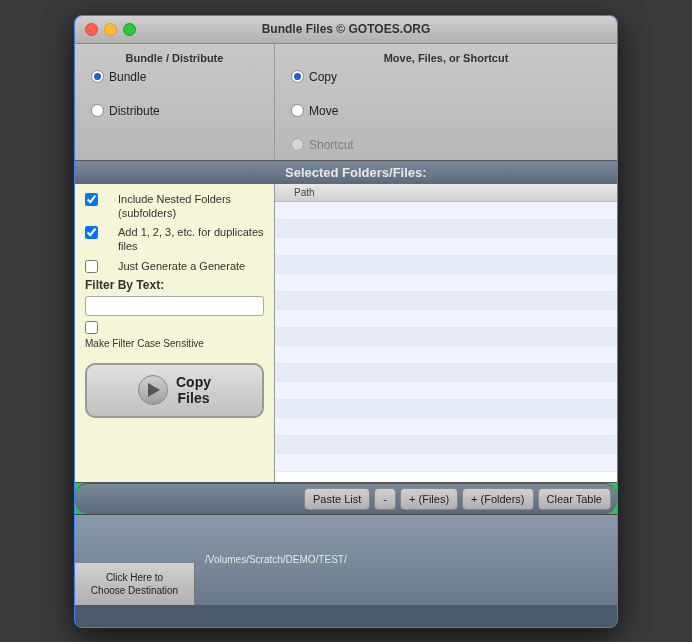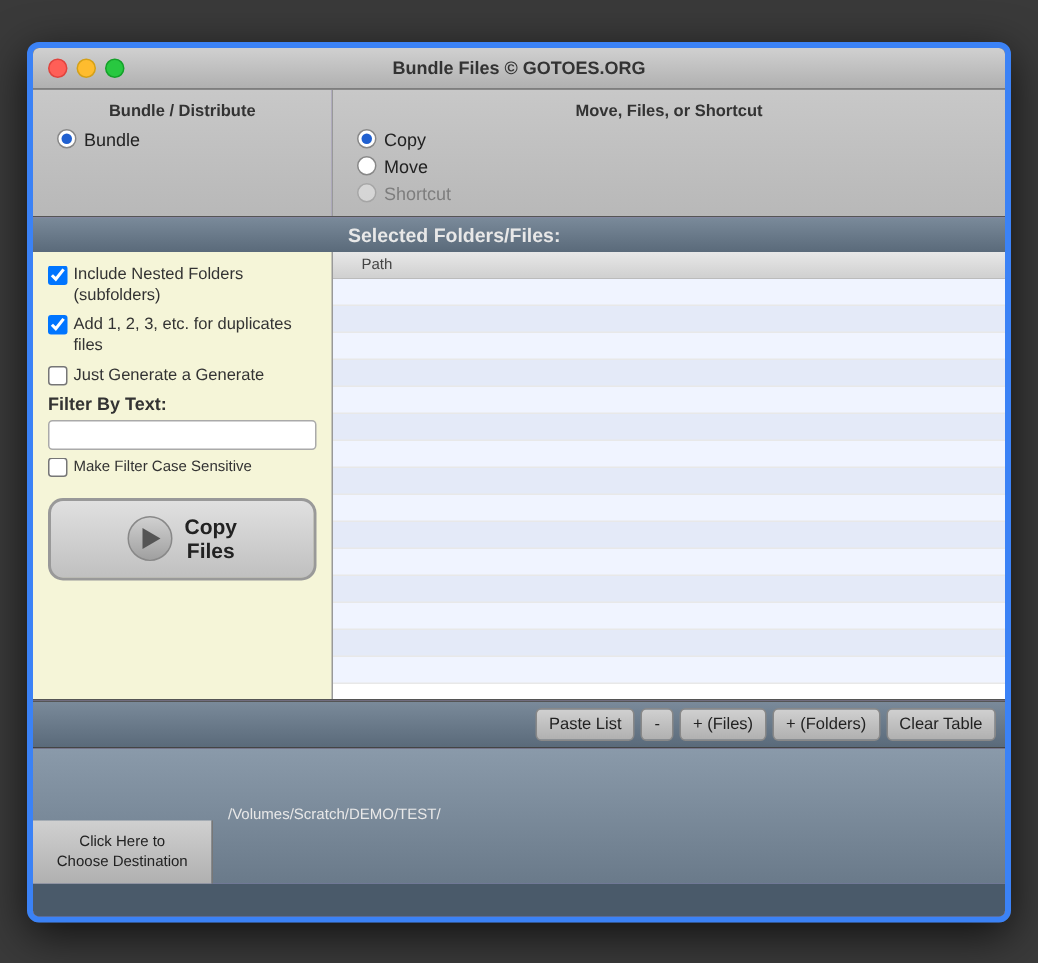--- a/index.html
+++ b/index.html
@@ -8,25 +8,25 @@
       display: flex;
       justify-content: center;
       align-items: center;
       width: 692px;
       height: 642px;
       font-family: 'Lucida Grande', Arial, sans-serif;
       font-size: 11px;
     }
 
     .window {
-      width: 656px;
+      width: 544px;
       border-radius: 8px;
       overflow: hidden;
       box-shadow: 0 8px 30px rgba(0,0,0,0.7);
-      border: 4px solid #3b82f6;
+      border: 1px solid #3b82f6;
     }
 
     
     .title-bar {
       background: linear-gradient(to bottom, #d0d0d0, #b0b0b0);
       height: 28px;
       display: flex;
       align-items: center;
       padding: 0 10px;
       border-bottom: 1px solid #888;
@@ -49,21 +49,21 @@
       position: absolute;
       left: 50%;
       transform: translateX(-50%);
       font-size: 12px;
       color: #333;
       font-weight: bold;
     }
 
     
     .main-content {
-      background: #c4b5fd;
+      background: #22c55e;
       padding: 0;
     }
 
     
     .top-section {
       display: flex;
       border-bottom: 1px solid #555;
     }
 
     .left-panel {
@@ -77,21 +77,21 @@
       font-size: 11px;
       color: #333;
       font-weight: bold;
       margin-bottom: 6px;
       text-align: center;
     }
 
     .radio-group {
       display: flex;
       flex-direction: column;
-      gap: 4px;
+      gap: 20px;
       padding-left: 4px;
     }
 
     .radio-item {
       display: flex;
       align-items: center;
       gap: 5px;
       font-size: 12px;
       color: #222;
       cursor: pointer;
@@ -132,21 +132,21 @@
     .options-panel {
       width: 200px;
       background: #f5f5d8;
       padding: 8px 10px;
       border-right: 1px solid #999;
     }
 
     .checkbox-item {
       display: flex;
       align-items: flex-start;
-      gap: 4px;
+      gap: 20px;
       margin-bottom: 5px;
       cursor: pointer;
     }
 
     .checkbox-item input[type="checkbox"] {
       margin-top: 1px;
       flex-shrink: 0;
     }
 
     .checkbox-label {
@@ -171,22 +171,23 @@
       border: 1px solid #aaa;
       border-radius: 3px;
       background: white;
       padding: 0 4px;
       font-size: 11px;
       margin-bottom: 5px;
     }
 
     .case-sensitive-row {
       display: flex;
-      align-items: center;
+      align-items: flex-start;
       gap: 4px;
+      flex-direction: column;
     }
 
     .copy-btn {
       margin-top: 14px;
       width: 100%;
       height: 55px;
       background: linear-gradient(to bottom, #e0e0e0, #c0c0c0);
       border: 2px solid #999;
       border-radius: 10px;
       display: flex;
@@ -266,20 +267,21 @@
     .table-row:nth-child(even) { background: #e4eaf8; }
 
     
     .bottom-toolbar {
       background: linear-gradient(to bottom, #7a8a9a, #5a6a7a);
       display: flex;
       align-items: center;
       padding: 4px 6px;
       gap: 4px;
       border-top: 1px solid #555;
+      border-radius: 13px;
     }
 
     .toolbar-btn {
       height: 22px;
       padding: 0 8px;
       background: linear-gradient(to bottom, #d0d0d0, #b0b0b0);
       border: 1px solid #888;
       border-radius: 4px;
       font-size: 11px;
       color: #222;
@@ -339,20 +341,24 @@
   <div class="main-content">
 
     <div class="top-section">
 
       <div class="left-panel">
         <div class="panel-title">Bundle / Distribute</div>
         <div class="radio-group">
           <label class="radio-item">
             <div class="radio-circle selected"></div>
             <span>Bundle</span>
+          </label>
+          <label class="radio-item">
+            <div class="radio-circle"></div>
+            <span>Distribute</span>
           </label>
         </div>
       </div>
 
       <div class="right-panel">
         <div class="panel-title">Move, Files, or Shortcut</div>
         <div class="radio-group">
           <label class="radio-item">
             <div class="radio-circle selected"></div>
             <span>Copy</span>

